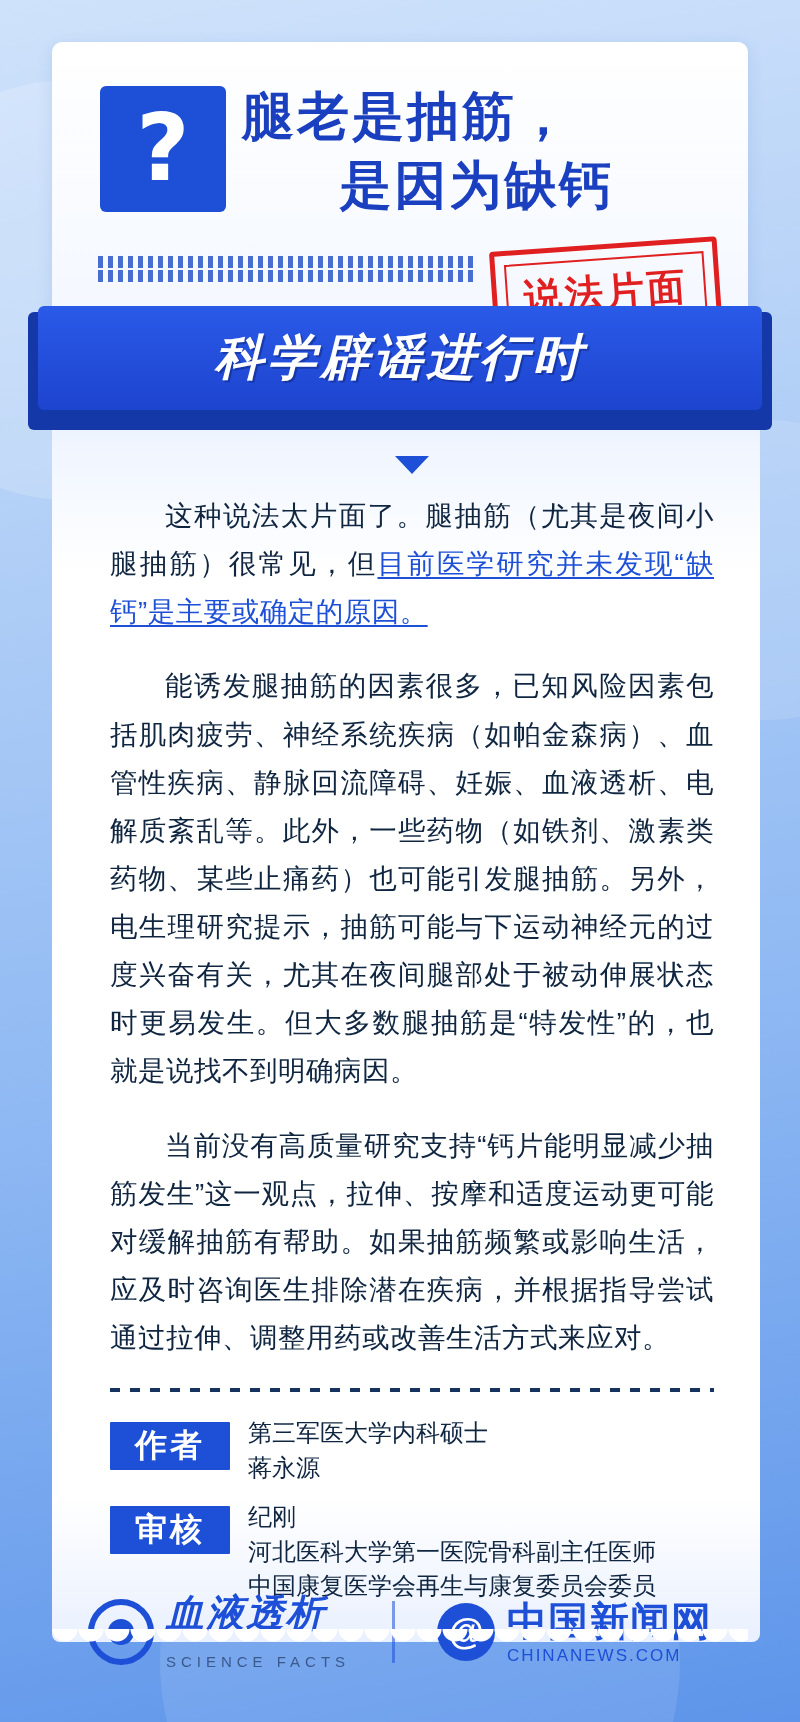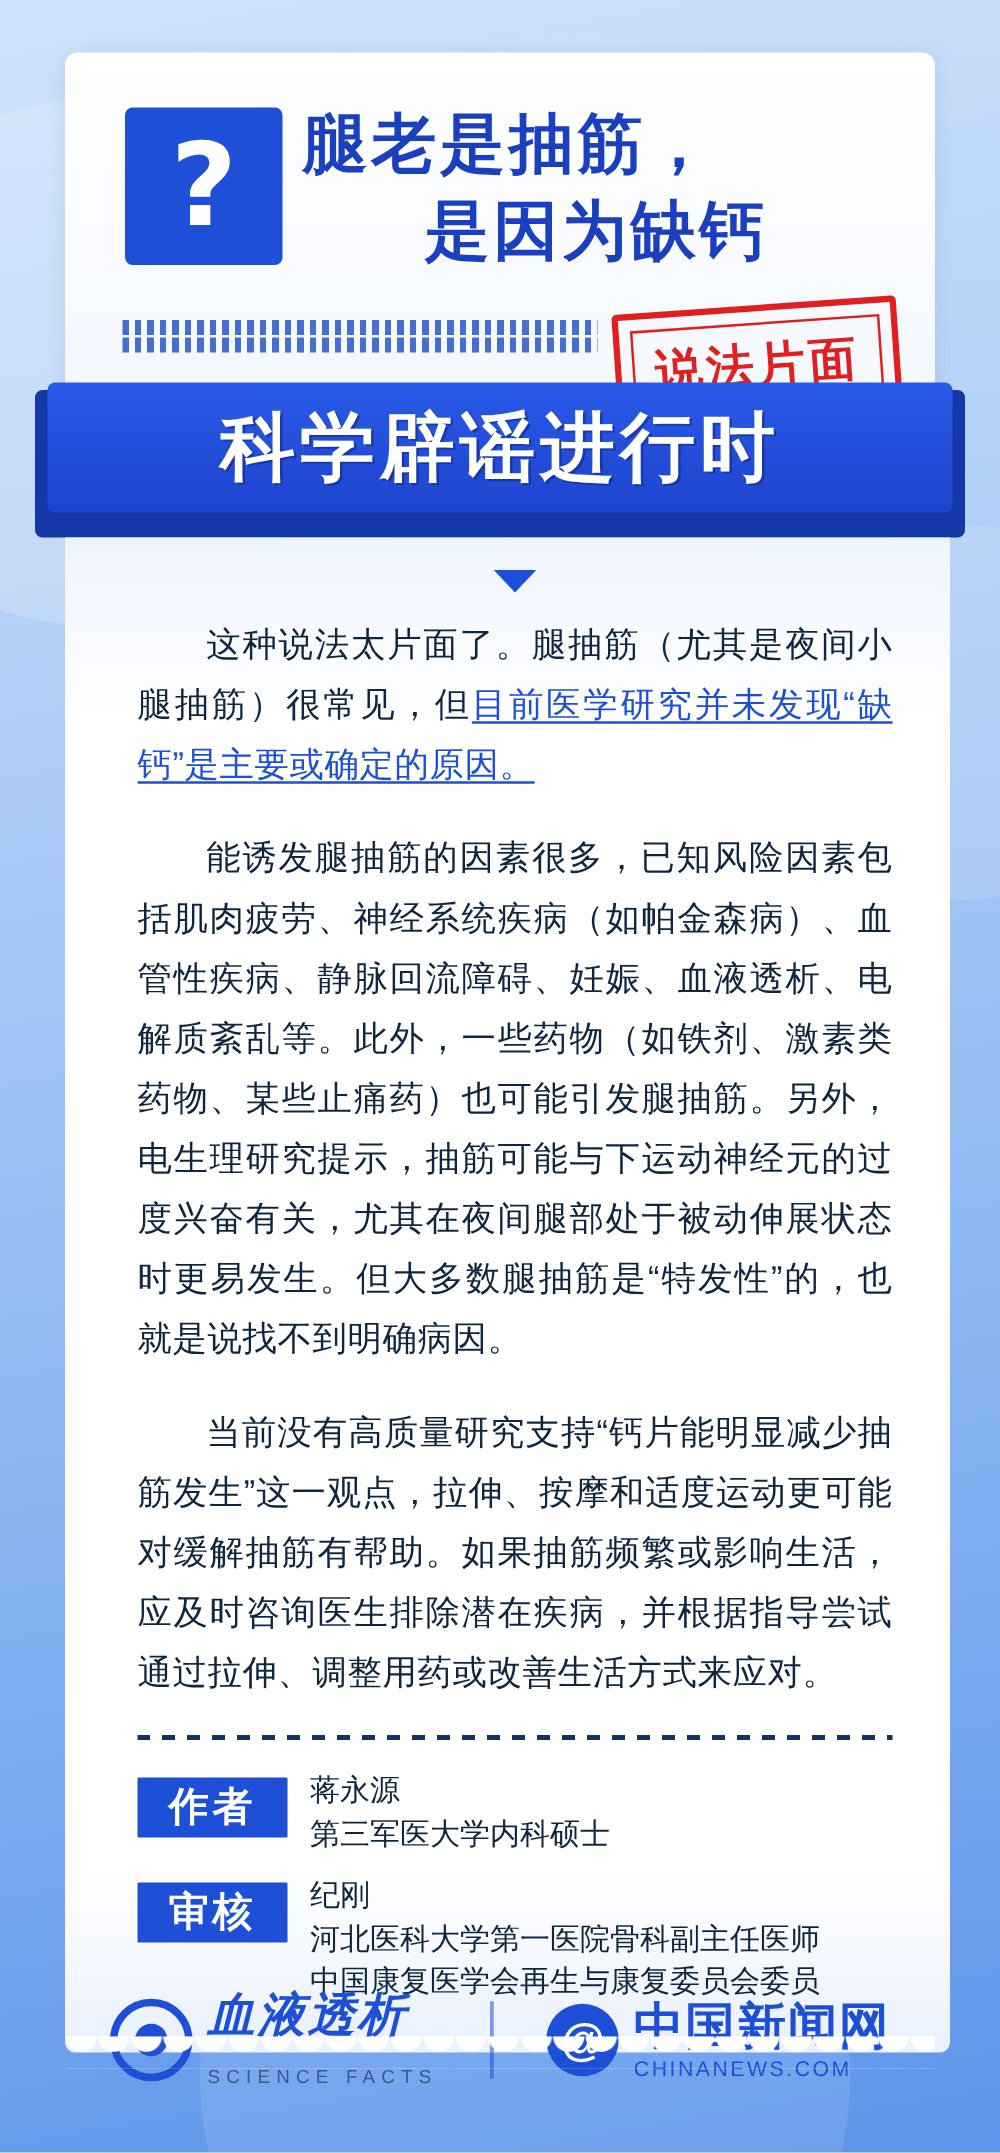--- a/index.html
+++ b/index.html
@@ -124,23 +124,24 @@
     left: 10px; top: 0;
     width: 724px; height: 104px;
     background: linear-gradient(180deg, #2a5ae8 0%, #1d44cf 100%);
     border-radius: 6px;
     display: flex;
     align-items: center;
     justify-content: center;
   }
   .banner-text {
     color: #ffffff;
-    font-size: 60px;
+    font-size: 49px;
     font-weight: bold;
     letter-spacing: 4px;
+    font-style: italic;
     text-shadow: 2px 2px 0 rgba(10,30,110,0.45);
   }
 
   
   .content-card {
     position: absolute;
     left: 52px;
     top: 430px;
     width: 696px;
     background: linear-gradient(180deg, #eef4ff 0%, #ffffff 12%, #ffffff 88%, #e9f0fe 100%);
@@ -327,22 +328,22 @@
     <p>能诱发腿抽筋的因素很多，已知风险因素包括肌肉疲劳、神经系统疾病（如帕金森病）、血管性疾病、静脉回流障碍、妊娠、血液透析、电解质紊乱等。此外，一些药物（如铁剂、激素类药物、某些止痛药）也可能引发腿抽筋。另外，电生理研究提示，抽筋可能与下运动神经元的过度兴奋有关，尤其在夜间腿部处于被动伸展状态时更易发生。但大多数腿抽筋是“特发性”的，也就是说找不到明确病因。</p>
     <p>当前没有高质量研究支持“钙片能明显减少抽筋发生”这一观点，拉伸、按摩和适度运动更可能对缓解抽筋有帮助。如果抽筋频繁或影响生活，应及时咨询医生排除潜在疾病，并根据指导尝试通过拉伸、调整用药或改善生活方式来应对。</p>
   </div>
 
   <div class="dot-divider"></div>
 
   <div class="credits">
     <div class="credit-row">
       <div class="credit-tag">作者</div>
       <div class="credit-body">
+        <div>第三军医大学内科硕士</div>
         <div>蒋永源</div>
-        <div>第三军医大学内科硕士</div>
       </div>
     </div>
     <div class="credit-row">
       <div class="credit-tag">审核</div>
       <div class="credit-body">
         <div>纪刚</div>
         <div>河北医科大学第一医院骨科副主任医师</div>
         <div>中国康复医学会再生与康复委员会委员</div>
       </div>
     </div>

